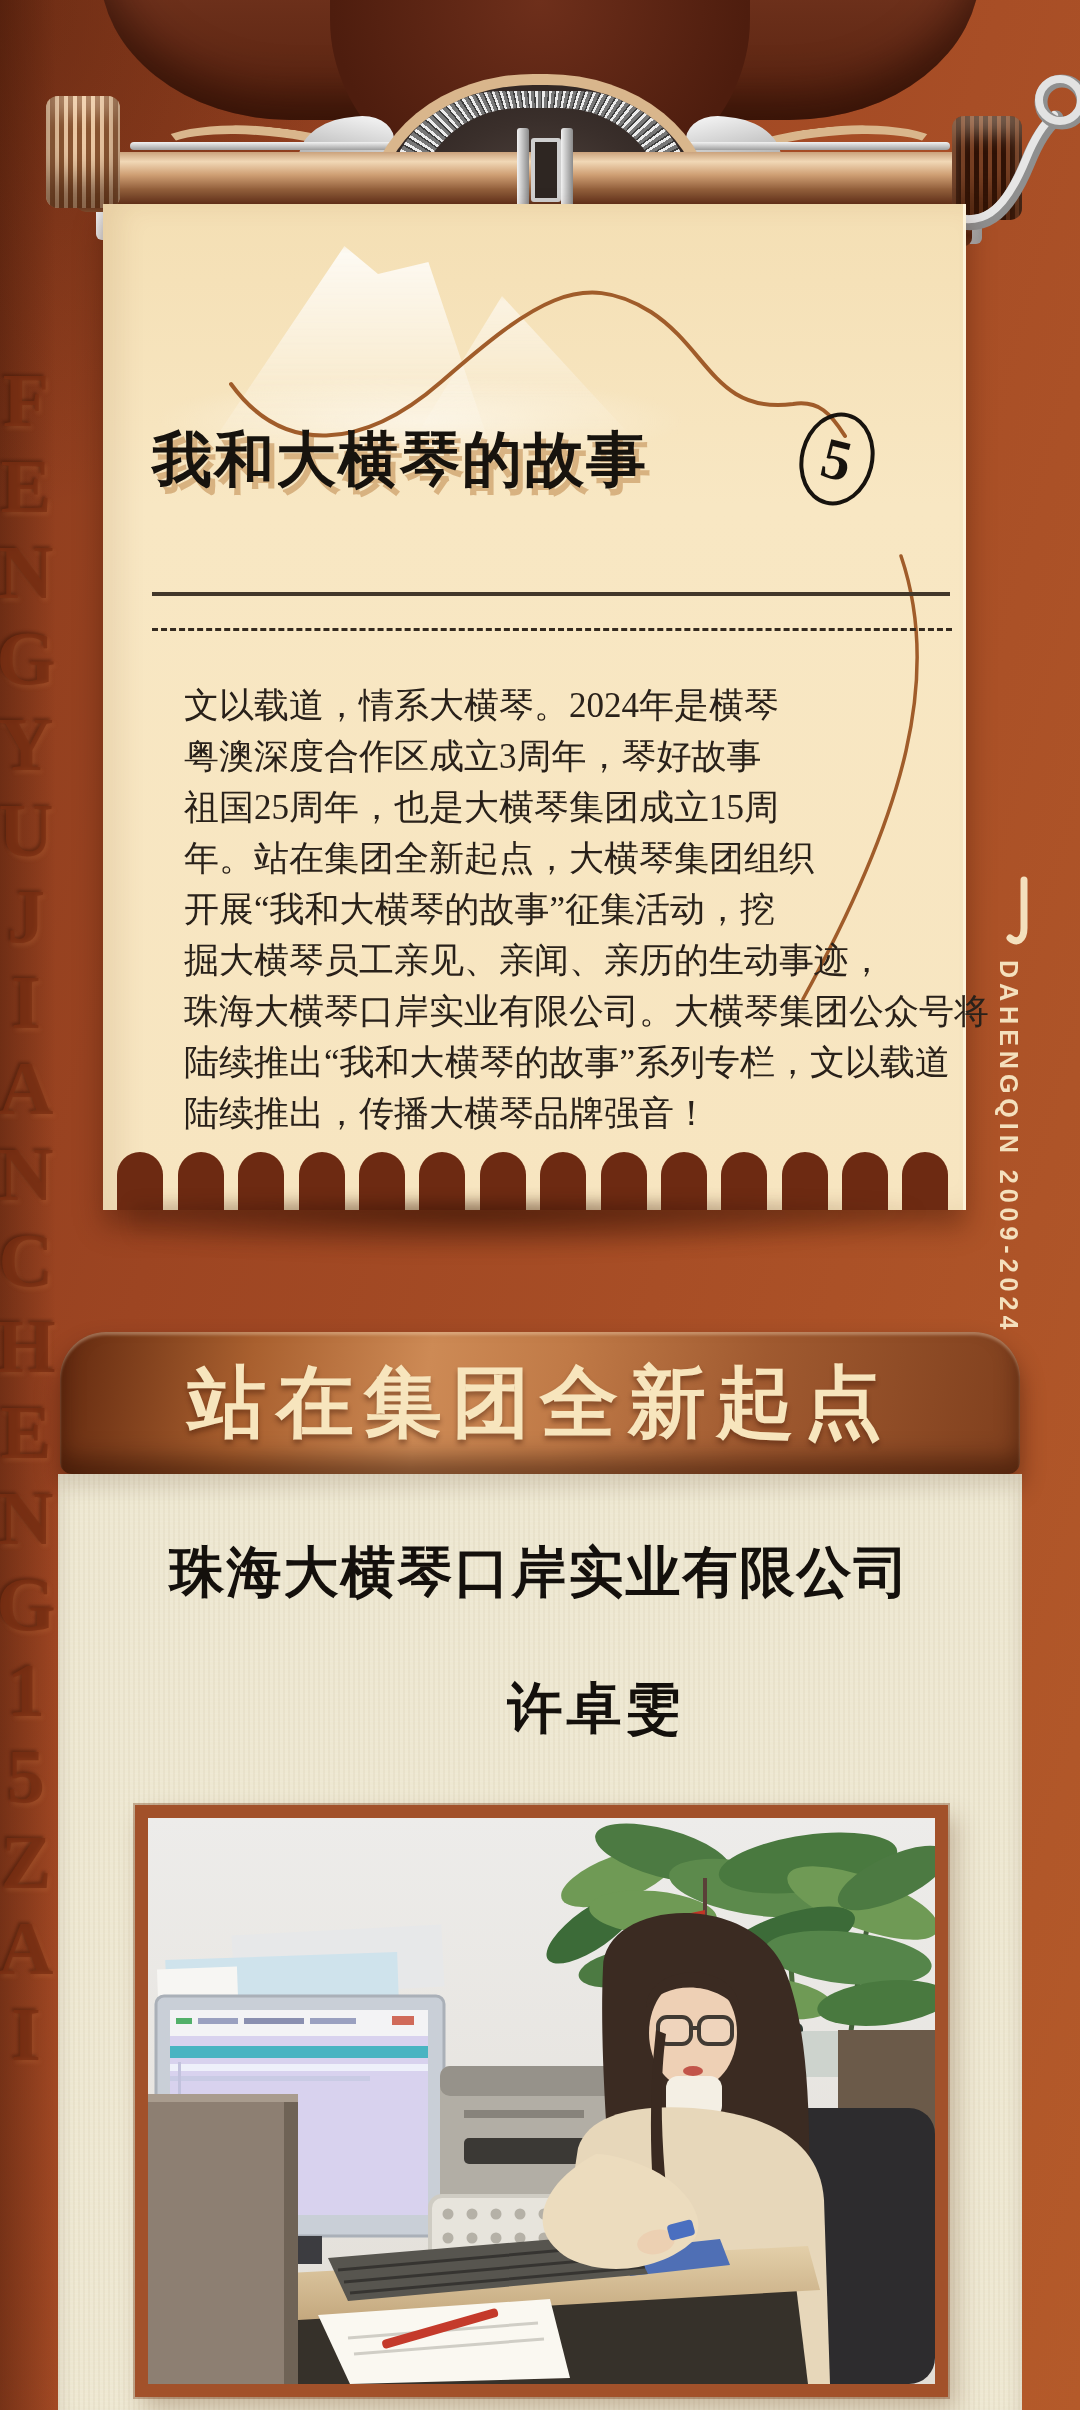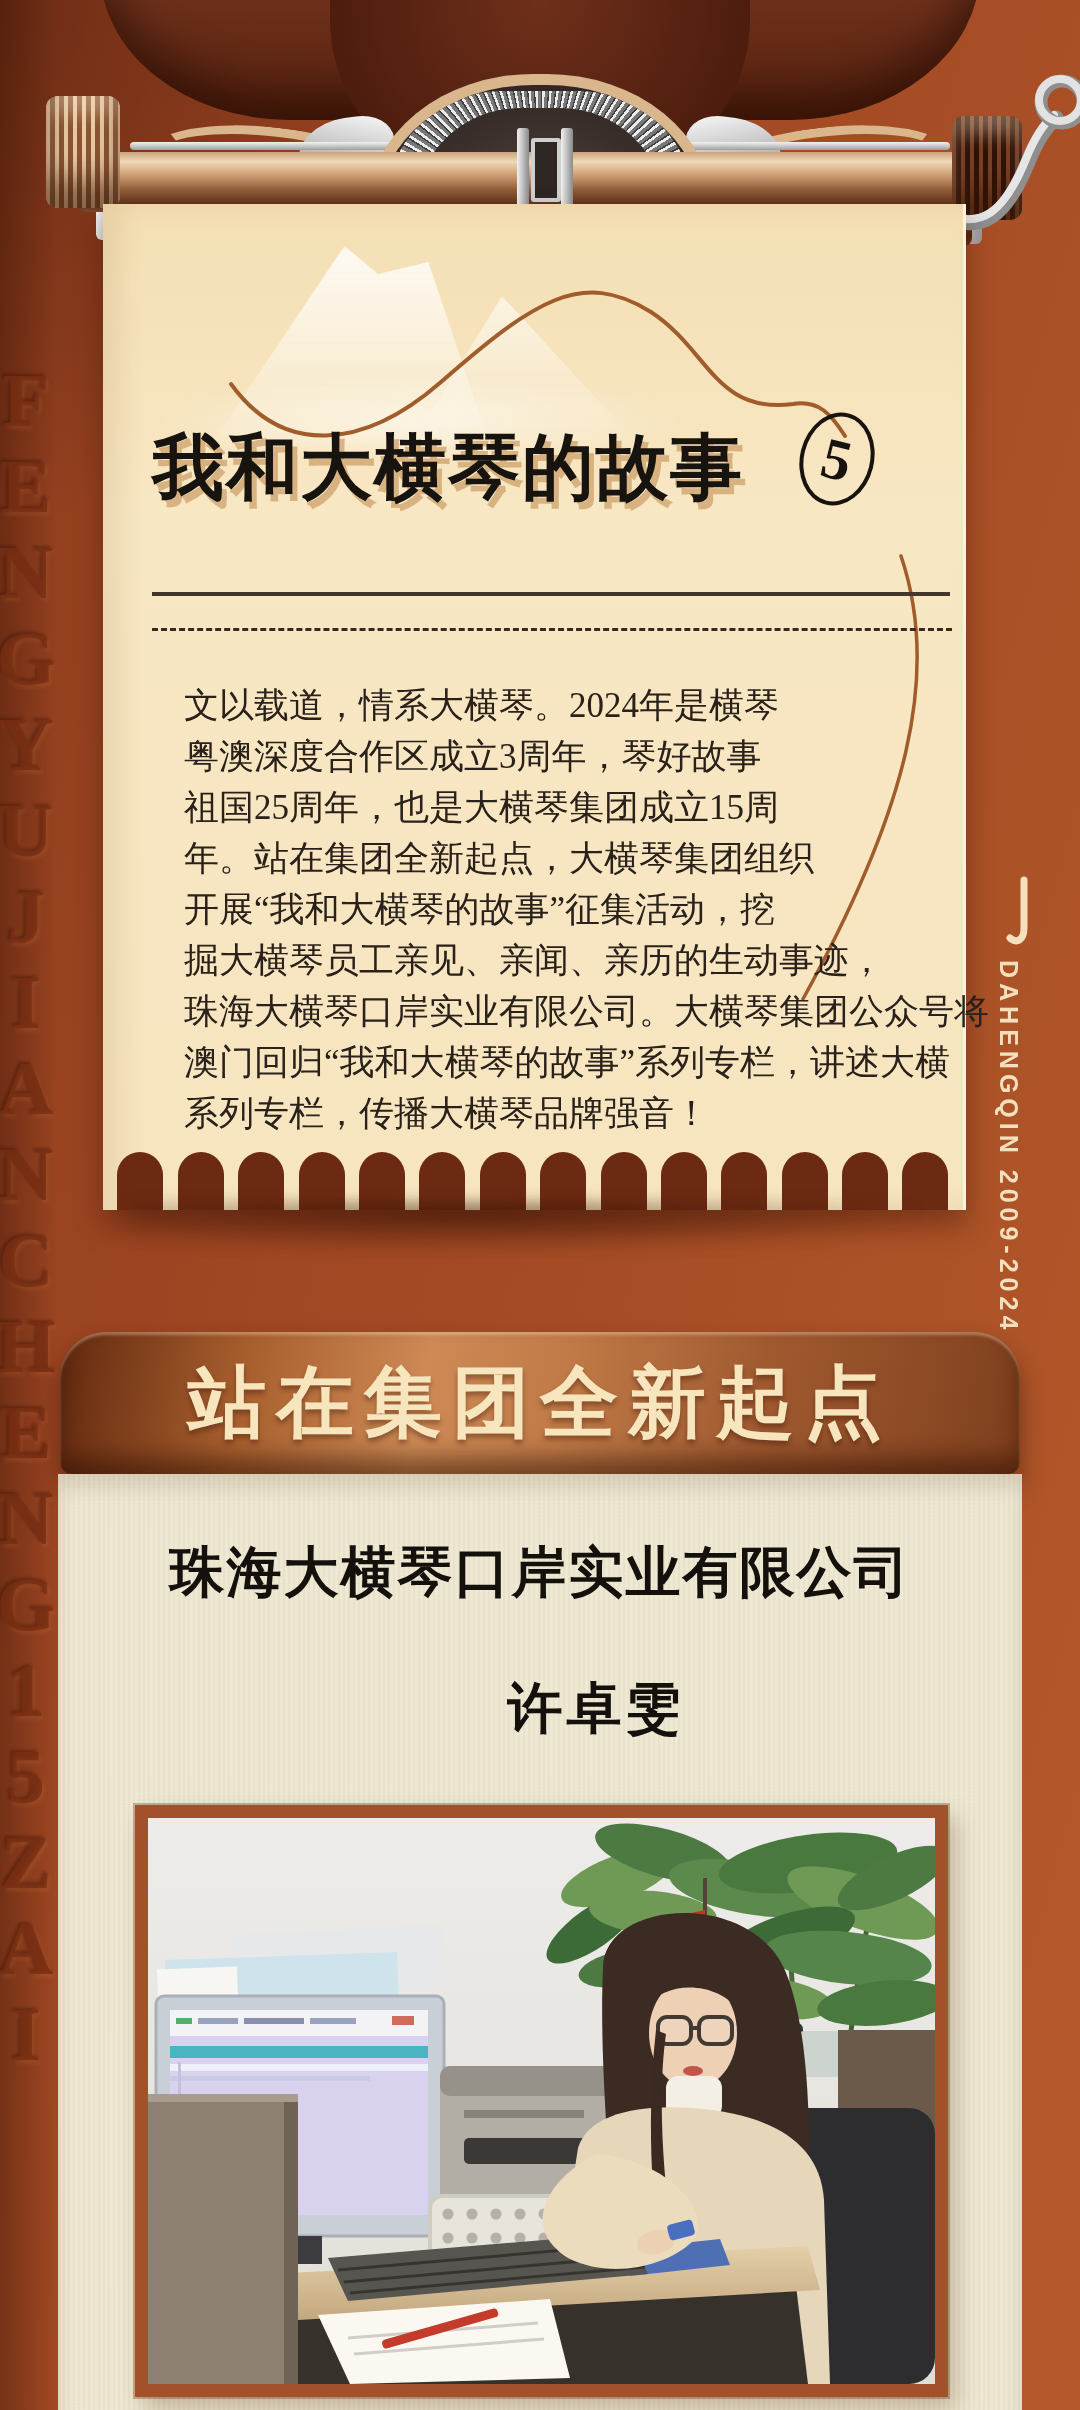--- a/index.html
+++ b/index.html
@@ -91,21 +91,21 @@
     background:linear-gradient(180deg,#fff 0%,rgba(255,252,240,.15) 95%);}
   .pk2{left:260px;top:60px;width:230px;height:150px;opacity:.6;
     clip-path:polygon(40% 0,100% 100%,0 100%);
     background:linear-gradient(180deg,#fff 0%,rgba(255,252,240,.1) 90%);}
   .pk3{left:0px;top:140px;width:540px;height:90px;opacity:.5;border-radius:50%;
     background:radial-gradient(ellipse,#fff 0%,transparent 70%);filter:blur(10px);}
   .wave-svg{left:103px;top:204px;}
   .badge{left:800px;top:412px;width:66px;height:86px;border:4px solid #17130e;
     border-radius:50%;transform:rotate(14deg);display:flex;align-items:center;
     justify-content:center;font-size:58px;font-weight:800;color:#17130e;}
-  .scroll-title{left:152px;top:420px;width:680px;font-size:72px;font-weight:900;
+  .scroll-title{left:152px;top:420px;width:680px;font-size:60px;font-weight:900;
     letter-spacing:2px;color:#17130e;text-shadow:5px 7px 0 rgba(190,135,75,.55);
     white-space:nowrap;}
   .rule-solid{left:152px;top:592px;width:798px;height:4px;background:#42372a;}
   .rule-dash{left:152px;top:628px;width:800px;height:0;border-top:3px dashed #352b20;}
   .scroll-body{left:184px;top:680px;width:740px;font-size:35px;line-height:51px;
     color:#29211a;}
   .scroll-body .body-line{white-space:nowrap;}
   
   .side-glyph{left:1004px;top:874px;}
   .side-label{left:994px;top:960px;writing-mode:vertical-rl;
@@ -193,22 +193,22 @@
   <div class="abs rule-solid"></div>
   <div class="abs rule-dash"></div>
   <div class="abs scroll-body">
       <div class="body-line">文以载道，情系大横琴。2024年是横琴</div>
       <div class="body-line">粤澳深度合作区成立3周年，琴好故事</div>
       <div class="body-line">祖国25周年，也是大横琴集团成立15周</div>
       <div class="body-line">年。站在集团全新起点，大横琴集团组织</div>
       <div class="body-line">开展“我和大横琴的故事”征集活动，挖</div>
       <div class="body-line">掘大横琴员工亲见、亲闻、亲历的生动事迹，</div>
       <div class="body-line">珠海大横琴口岸实业有限公司。大横琴集团公众号将</div>
-      <div class="body-line">澳门回归“我和大横琴的故事”系列专栏，讲述大横</div>
-      <div class="body-line">系列专栏，传播大横琴品牌强音！</div>
+      <div class="body-line">陆续推出“我和大横琴的故事”系列专栏，文以载道</div>
+      <div class="body-line">陆续推出，传播大横琴品牌强音！</div>
     </div>
   <div class="abs scallops">
     <span></span>
       <span></span>
       <span></span>
       <span></span>
       <span></span>
       <span></span>
       <span></span>
       <span></span>

